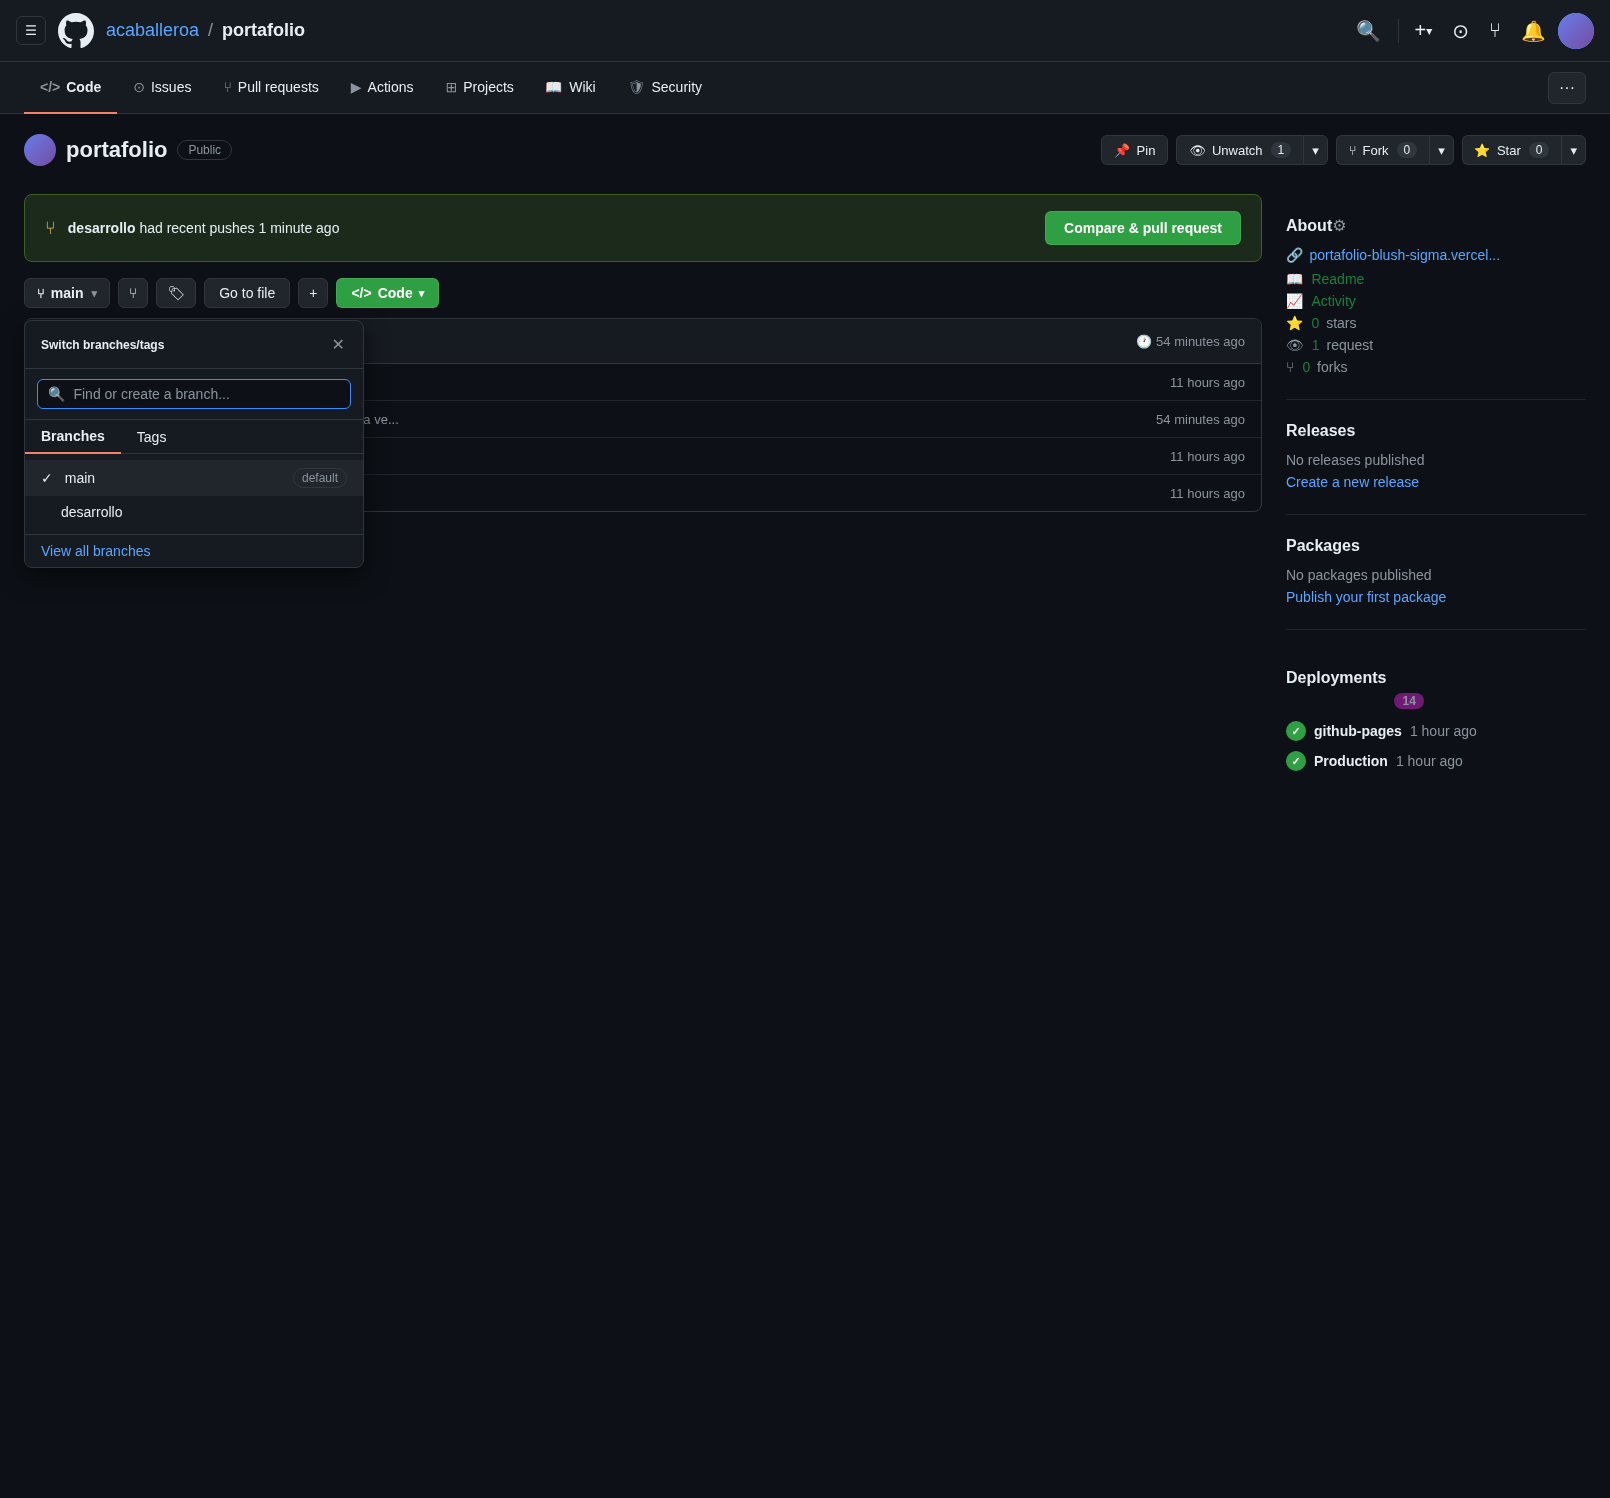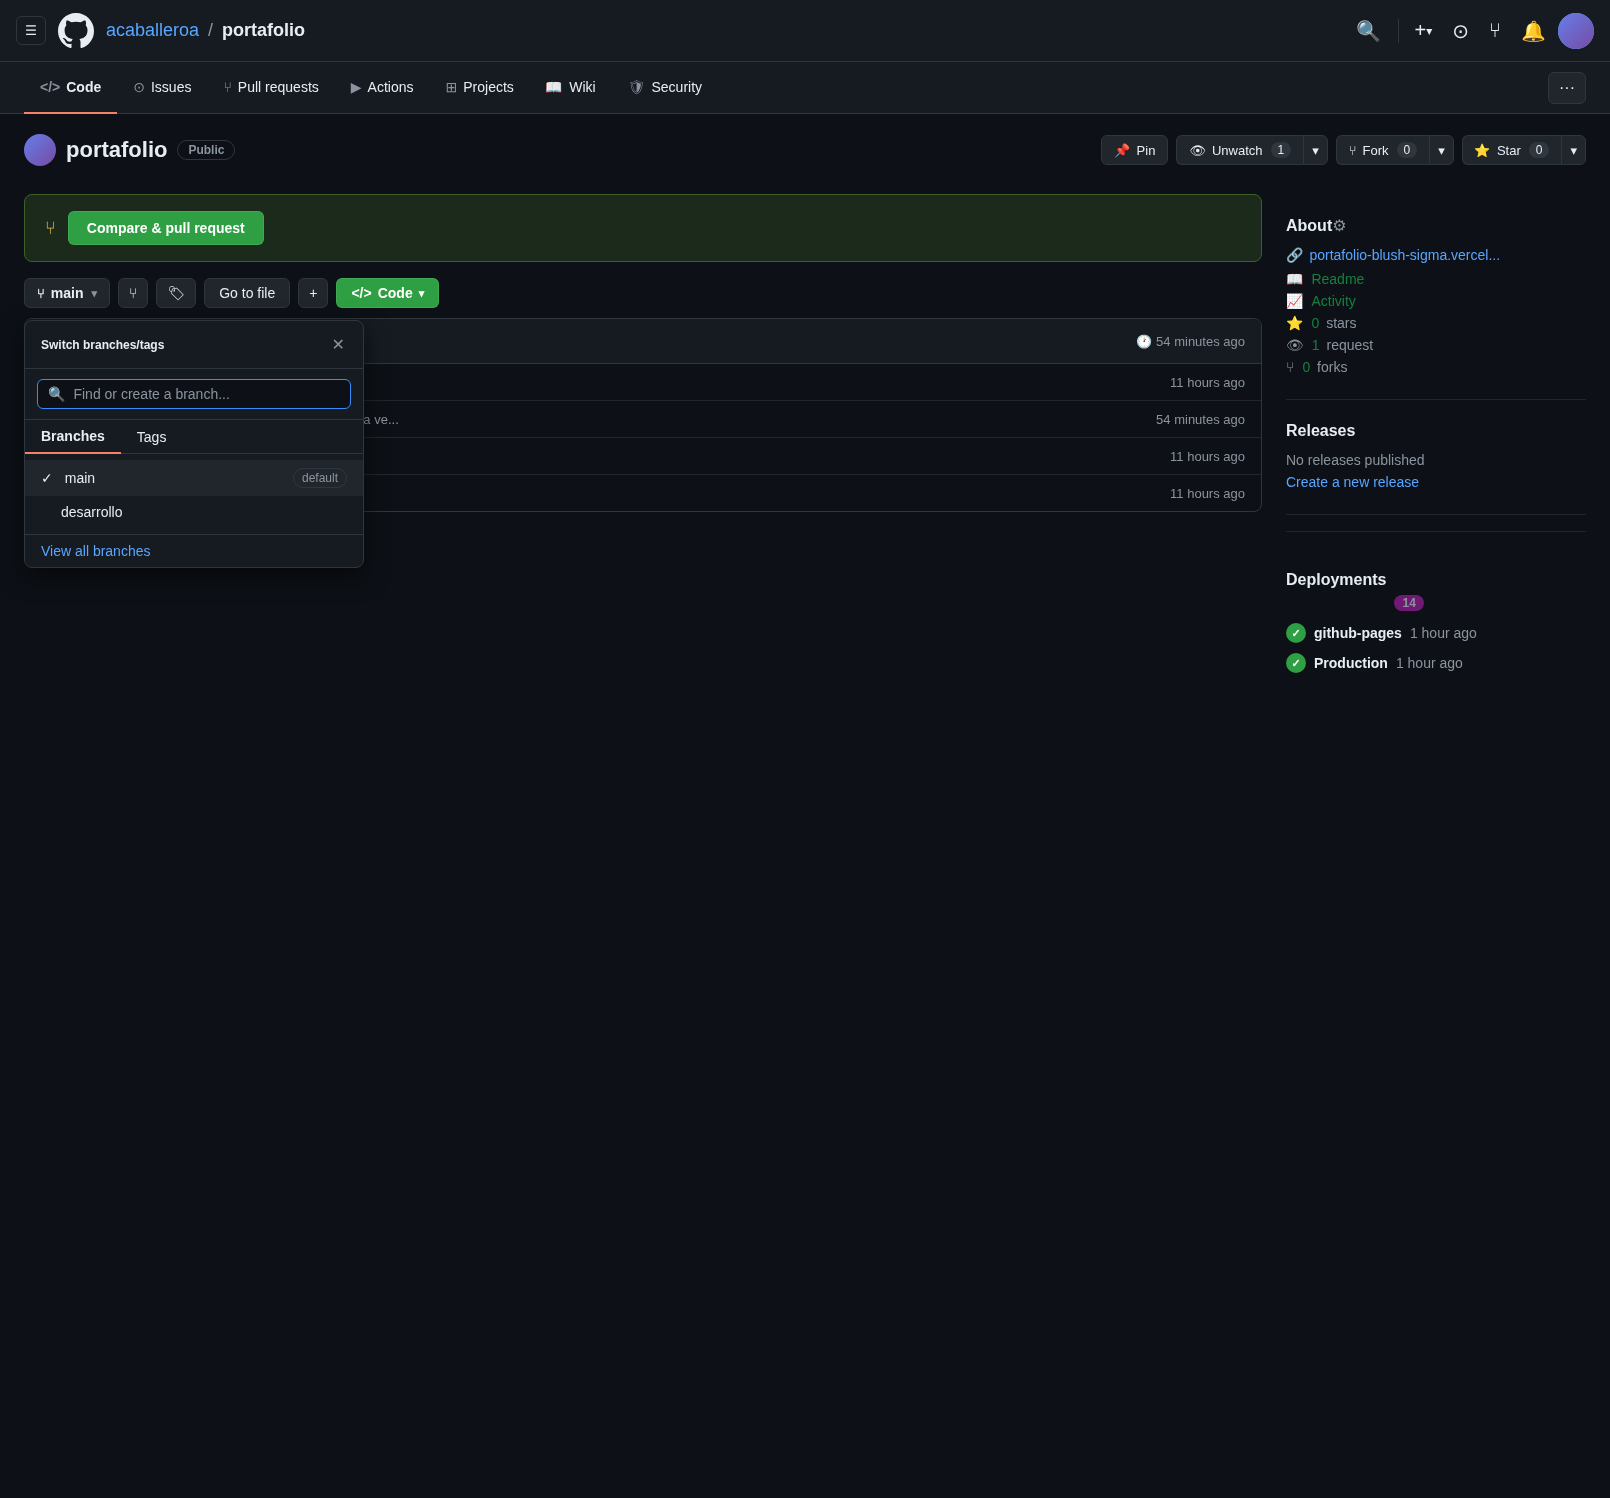--- a/index.html
+++ b/index.html
@@ -73,21 +73,21 @@
       display: flex; align-items: center; gap: 10px;
       padding: 20px 24px 12px;
     }
     .repo-header-avatar {
       width: 32px; height: 32px; border-radius: 50%;
       background: linear-gradient(135deg, #667eea 0%, #764ba2 100%);
     }
     .repo-name-title { font-size: 22px; font-weight: 600; color: #e6edf3; }
     .public-badge {
       border: 1px solid #30363d; border-radius: 20px;
-      padding: 2px 10px; font-size: 12px; color: #8b949e; font-weight: 700;
+      padding: 2px 10px; font-size: 12px; color: #8b949e; font-weight: 400;
     }
     .repo-header-actions { margin-left: auto; display: flex; gap: 8px; }
     .header-btn {
       display: flex; align-items: center; gap: 6px;
       background: #21262d; border: 1px solid #30363d; border-radius: 6px;
       color: #e6edf3; padding: 6px 12px; cursor: pointer; font-size: 13px;
     }
     .header-btn-split {
       display: flex; align-items: stretch;
     }
@@ -356,20 +356,24 @@
     </div>
   </div>
 </div>
 
 <div class="main-content">
 
   <div class="left-panel">
 
     <div class="push-notice">
       <span style="color:#e3b341;font-size:18px;">⑂</span>
+      <span class="push-notice-text">
+        <strong>desarrollo</strong>
+        <span> had recent pushes 1 minute ago</span>
+      </span>
       <button class="compare-btn">Compare &amp; pull request</button>
     </div>
 
     <div class="file-browser-controls">
       <div class="dropdown-container">
         <button class="branch-btn">
           <span style="font-size:13px;">⑂</span>
           <span>main</span>
           <span style="font-size:11px;color:#8b949e;margin-left:2px;">▾</span>
         </button>
@@ -512,20 +516,27 @@
     <div class="releases-section">
       <div class="section-header">
         <span class="section-title">Releases</span>
       </div>
       <p class="no-content">No releases published</p>
       <a class="action-link">Create a new release</a>
     </div>
 
     <div class="divider"></div>
 
+    <div class="packages-section">
+      <div class="section-header">
+        <span class="section-title">Packages</span>
+      </div>
+      <p class="no-content">No packages published</p>
+      <a class="action-link">Publish your first package</a>
+    </div>
 
     <div class="divider"></div>
 
     <div class="deployments-section">
       <div class="deployments-header">
         <span class="section-title">Deployments</span>
         <span class="deploy-badge">14</span>
       </div>
       <div class="deploy-item">
         <div class="deploy-status">

